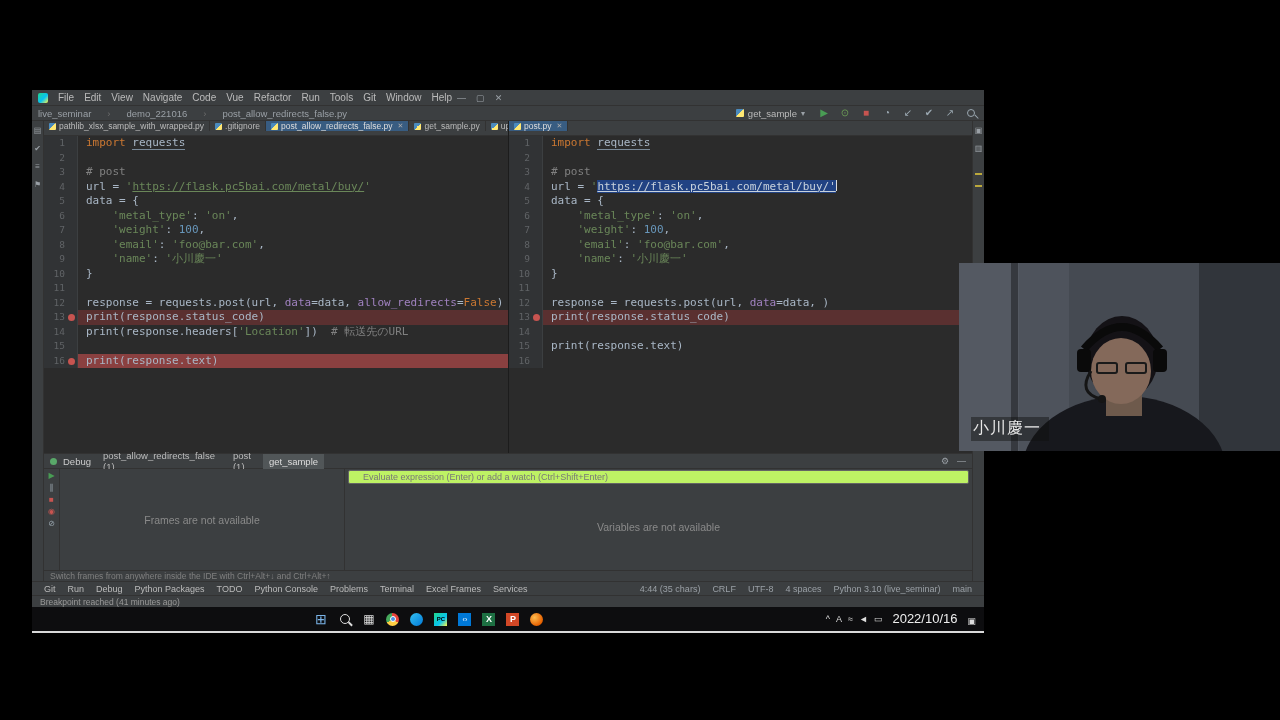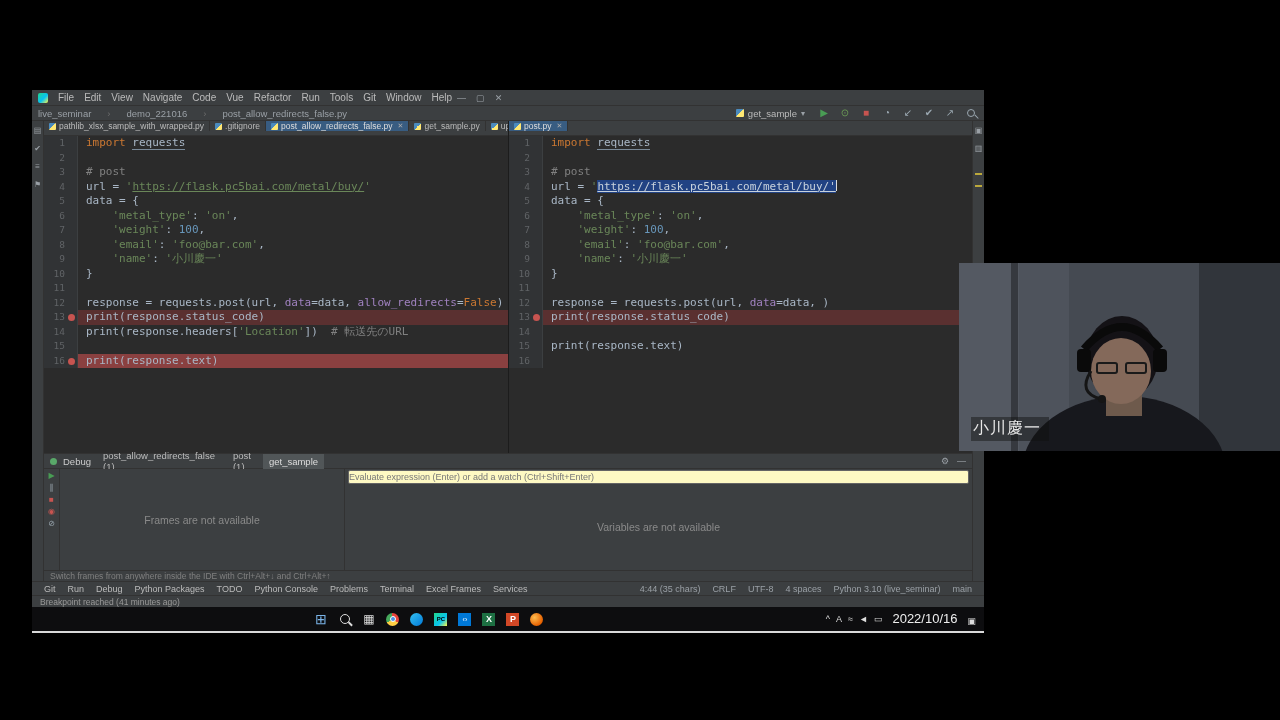--- a/index.html
+++ b/index.html
@@ -107,22 +107,22 @@
   .dbg-frames { width:285px; flex:0 0 285px; display:flex; flex-direction:column;
                 border-right:1px solid #323232; }
   .view-tabs { height:15px; display:flex; align-items:center; border-bottom:1px solid #323232;
                padding:0 4px; gap:2px; flex:0 0 15px;}
   .view-tab { padding:0 6px; color:#bbbbbb; height:15px; display:flex; align-items:center; }
   .view-tab.active { background:#515658; color:#dddddd; }
   .step-buttons { display:flex; gap:6px; margin-left:10px; color:#9aa7b0; font-size:9px; }
   .panel-msg { flex:1; display:flex; align-items:center; justify-content:center;
                color:#8a8a8a; font-size:10.5px; background:#3c3f41; }
   .dbg-vars { flex:1; display:flex; flex-direction:column; min-width:0; }
-  .evaluate { height:14px; margin:1px 3px 0 3px; background:#fef9c3; border:1px solid #646464;
-              border-radius:2px; display:flex; align-items:center; padding:0 0;
+  .evaluate { height:14px; margin:1px 3px 0 3px; background:#bef264; border:1px solid #646464;
+              border-radius:2px; display:flex; align-items:center; padding:0 14px;
               color:#787878; font-size:9px; flex:0 0 14px;}
   .dbg-hint { height:11px; border-top:1px solid #323232; display:flex; align-items:center;
               color:#808080; font-size:8.5px; padding-left:6px; flex:0 0 11px;}
 
   
   .toolwindow-bar { height:14px; background:#3c3f41; border-top:1px solid #323232;
                     display:flex; align-items:center; font-size:9px; padding:0 6px; flex:0 0 14px;}
   .tw-item { padding:0 6px; color:#bbbbbb; white-space:nowrap; }
   .tw-spacer { flex:1; }
   .status-item { padding:0 6px; color:#9aa0a6; white-space:nowrap; }

